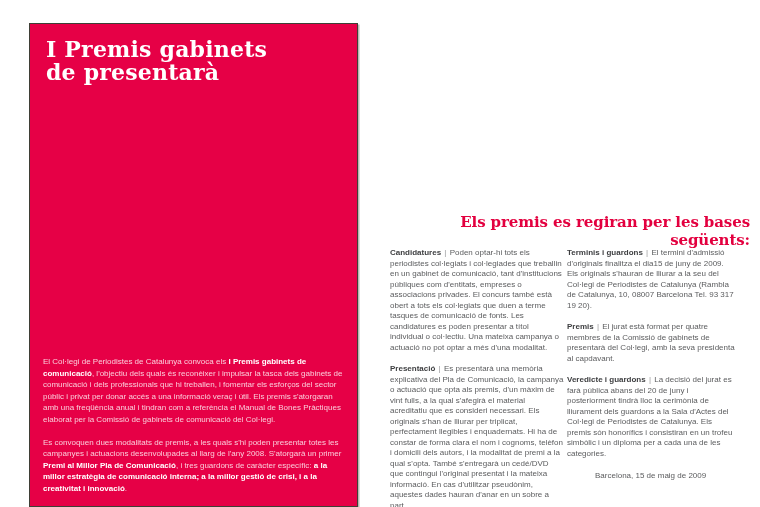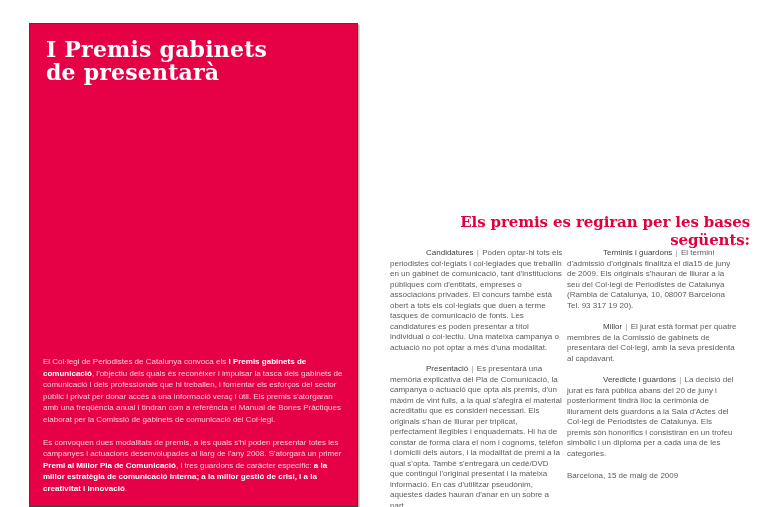--- a/index.html
+++ b/index.html
@@ -30,23 +30,23 @@
     position:absolute;left:390px;top:213px;width:360px;
     font-family:"DejaVu Serif","Liberation Serif",serif;
     font-weight:700;font-size:15px;line-height:18px;color:#e3003f;
     letter-spacing:-.1px;
     text-align:right;
   }
   .col{position:absolute;top:248px;font-size:8px;line-height:10.5px;color:#5b5c5e;}
   .col-left{left:390px;width:174px;}
   .col-right{left:567px;width:170px;}
   .block{margin:0 0 11px 0;}
-  .block .label{font-weight:400;color:#3d3e40;margin-left:36px;}
+  .block .label{font-weight:700;color:#3d3e40;}
   .block .divider{color:#97989a;padding:0 1px;}
-  .dateline{margin-top:12px;color:#5b5c5e;}
+  .dateline{margin-top:12px;color:#5b5c5e;margin-left:28px;}
 </style>
 </head>
 <body>
 
 <div class="page">
 
   <div class="red-panel">
     <div class="red-title">
       <div>I Premis gabinets</div>
       <div>de presentarà</div>
@@ -59,18 +59,18 @@
 
   <div class="bases-heading">Els premis es regiran per les bases següents:</div>
 
   <div class="col col-left">
     <p class="block"><span class="label">Candidatures</span> <span class="divider">|</span> <span>Poden optar-hi tots els periodistes col·legiats i col·legiades que treballin en un gabinet de comunicació, tant d'institucions públiques com d'entitats, empreses o associacions privades.  El concurs també està obert a tots els col·legiats que duen a terme tasques de comunicació de fonts. Les candidatures es poden presentar a títol individual o col·lectiu. Una mateixa campanya o actuació no pot optar a més d'una modalitat.</span></p>
     <p class="block"><span class="label">Presentació</span> <span class="divider">|</span> <span>Es presentarà una memòria explicativa del Pla de Comunicació, la campanya o actuació que opta als premis, d'un màxim de vint fulls, a la qual s'afegirà el material acreditatiu que es consideri necessari. Els originals s'han de lliurar per triplicat, perfectament llegibles i enquadernats. Hi ha de constar de forma clara el nom i cognoms, telèfon i domicili dels autors, i la modalitat de premi a la qual s'opta. També s'entregarà un cedé/DVD que contingui l'original presentat i la mateixa informació. En cas d'utilitzar pseudònim, aquestes dades hauran d'anar en un sobre a part.</span></p>
   </div>
 
   <div class="col col-right">
     <p class="block"><span class="label">Terminis i guardons</span> <span class="divider">|</span> <span>El termini d'admissió d'originals finalitza el dia15 de juny de 2009. Els originals s'hauran de lliurar a la seu del Col·legi de Periodistes de Catalunya (Rambla de Catalunya, 10, 08007 Barcelona Tel. 93 317 19 20).</span></p>
-    <p class="block"><span class="label">Millor</span> <span class="divider">|</span> <span>El jurat està format per quatre membres de la Comissió de gabinets de presentarà del Col·legi, amb la seva presidenta al capdavant.</span></p>
+    <p class="block"><span class="label">Premis</span> <span class="divider">|</span> <span>El jurat està format per quatre membres de la Comissió de gabinets de presentarà del Col·legi, amb la seva presidenta al capdavant.</span></p>
     <p class="block"><span class="label">Veredicte i guardons</span> <span class="divider">|</span> <span>La decisió del jurat es farà pública abans del  20 de juny i posteriorment tindrà lloc la cerimònia de lliurament dels guardons a la Sala d'Actes del Col·legi de Periodistes de Catalunya. Els premis són honorífics i consistiran en un trofeu simbòlic i un diploma per a cada una de les categories.</span></p>
     <p class="block dateline">Barcelona, 15 de maig de 2009</p>
   </div>
 
 </div>
 
 </body></html>

